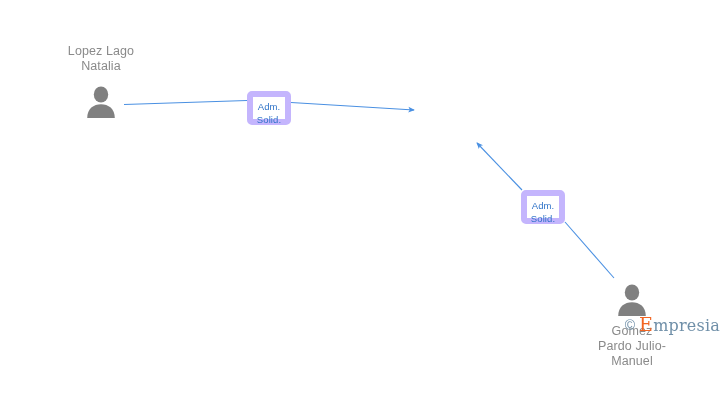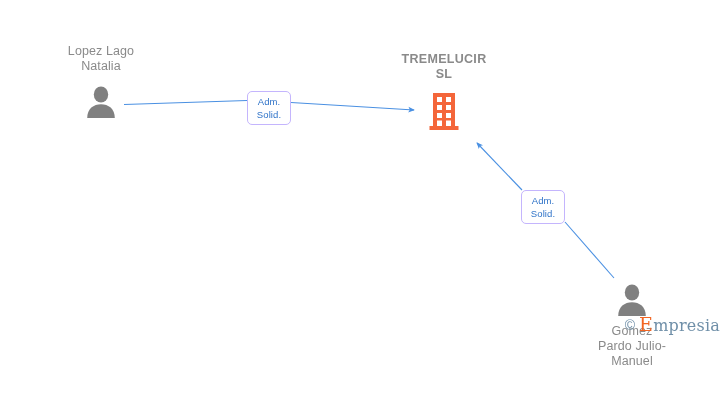--- a/index.html
+++ b/index.html
@@ -80,21 +80,21 @@
   #node-company {
     left: 384px;
     top: 52px;
   }
   #node-company .node-icon { margin-top: 11px; }
 
   
   .relation-box {
     position: absolute;
     box-sizing: border-box;
-    border: 1px solid #c4b5fd;
+    border: 6px solid #c4b5fd;
     border-radius: 5px;
     background: #ffffff;
     color: #2f73c8;
     font-size: 9.5px;
     line-height: 13px;
     text-align: center;
     padding: 3px 0 3px 0;
     letter-spacing: 0.1px;
   }
   .relation-box .rel-line {
@@ -165,36 +165,20 @@
 
   <div class="node" id="node-person-left">
     <div class="node-label">Lopez Lago
 Natalia</div>
     <svg class="node-icon" width="34" height="34" viewBox="0 0 34 34" xmlns="http://www.w3.org/2000/svg">
       <ellipse cx="17" cy="10.5" rx="7.2" ry="8" fill="#808080"></ellipse>
       <path d="M3.2 34 C3.2 24.6 9.6 20.2 17 20.2 C24.4 20.2 30.8 24.6 30.8 34 Z" fill="#808080"></path>
     </svg>
   </div>
 
-  <div class="node" id="node-company">
-    <div class="company-label">TREMELUCIR
-SL</div>
-    <svg class="node-icon" width="30" height="38" viewBox="0 0 30 38" xmlns="http://www.w3.org/2000/svg">
-      <rect x="4" y="0" width="22" height="33" fill="#f4663a"></rect>
-      <rect x="0.5" y="33" width="29" height="4" fill="#f4663a"></rect>
-      <rect x="8" y="4" width="5" height="5" fill="#ffffff"></rect>
-      <rect x="17" y="4" width="5" height="5" fill="#ffffff"></rect>
-      <rect x="8" y="12" width="5" height="5" fill="#ffffff"></rect>
-      <rect x="17" y="12" width="5" height="5" fill="#ffffff"></rect>
-      <rect x="8" y="20" width="5" height="5" fill="#ffffff"></rect>
-      <rect x="17" y="20" width="5" height="5" fill="#ffffff"></rect>
-      <rect x="8" y="27.5" width="5" height="5.5" fill="#ffffff"></rect>
-      <rect x="17" y="27.5" width="5" height="5.5" fill="#ffffff"></rect>
-    </svg>
-  </div>
 
   <div class="node" id="node-person-right">
     <svg class="node-icon" width="34" height="34" viewBox="0 0 34 34" xmlns="http://www.w3.org/2000/svg">
       <ellipse cx="17" cy="10.5" rx="7.2" ry="8" fill="#808080"></ellipse>
       <path d="M3.2 34 C3.2 24.6 9.6 20.2 17 20.2 C24.4 20.2 30.8 24.6 30.8 34 Z" fill="#808080"></path>
     </svg>
     <div class="node-label">Gomez
 Pardo Julio-
 Manuel</div>
   </div>

